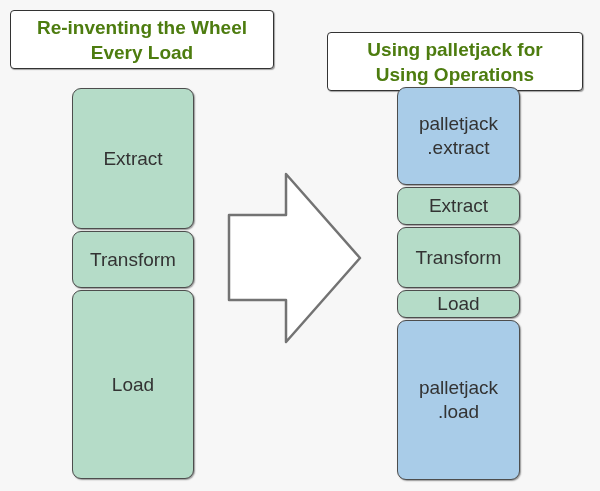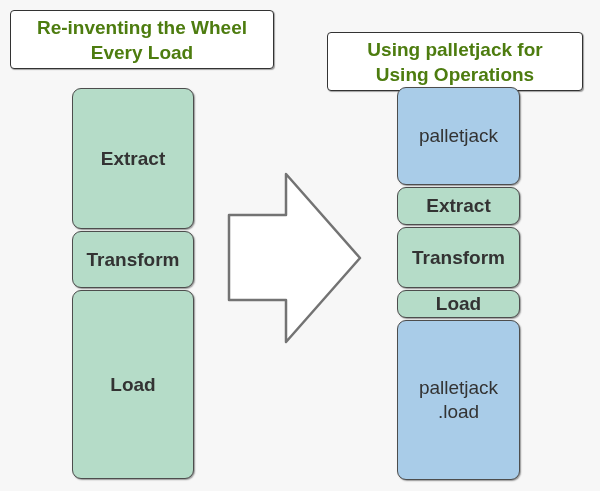--- a/index.html
+++ b/index.html
@@ -39,21 +39,21 @@
     box-shadow: 1px 1px 1.5px rgba(0,0,0,0.4);
     display: flex;
     flex-direction: column;
     align-items: center;
     justify-content: center;
     text-align: center;
     color: #333333;
     box-sizing: border-box;
     font-size: 19px;
   }
-  .block.etl { font-weight: bold; }
+  .block.etl { font-weight: normal; }
   .block.pj  { font-weight: normal; line-height: 24px; }
   .arrow-wrap {
     position: absolute;
     left: 220px;
     top: 165px;
     width: 150px;
     height: 186px;
   }
 </style>
 </head>
@@ -82,20 +82,21 @@
   </div>
 
   <div class="arrow-wrap">
     <svg width="150" height="186" viewBox="0 0 150 186">
       <polygon points="9,50 66,50 66,9 140,93 66,177 66,135 9,135" fill="#ffffff" stroke="#737373" stroke-width="2.5" stroke-linejoin="round"></polygon>
     </svg>
   </div>
 
   <div class="block pj" style="left: 397px; top: 87px; width: 123px; height: 98px; background-color: rgb(169, 204, 232); border-color: rgb(77, 77, 77); color: rgb(51, 51, 51);">
     <div>palletjack</div>
+    <div>.extract</div>
   </div>
   <div class="block etl" style="left: 397px; top: 187px; width: 123px; height: 38px; background-color: rgb(181, 220, 200); border-color: rgb(77, 77, 77); color: rgb(51, 51, 51);">
     <span>Extract</span>
   </div>
   <div class="block etl" style="left: 397px; top: 227px; width: 123px; height: 61px; background-color: rgb(181, 220, 200); border-color: rgb(77, 77, 77); color: rgb(51, 51, 51);">
     <span>Transform</span>
   </div>
   <div class="block etl" style="left: 397px; top: 290px; width: 123px; height: 28px; background-color: rgb(181, 220, 200); border-color: rgb(77, 77, 77); color: rgb(51, 51, 51);">
     <span>Load</span>
   </div>

